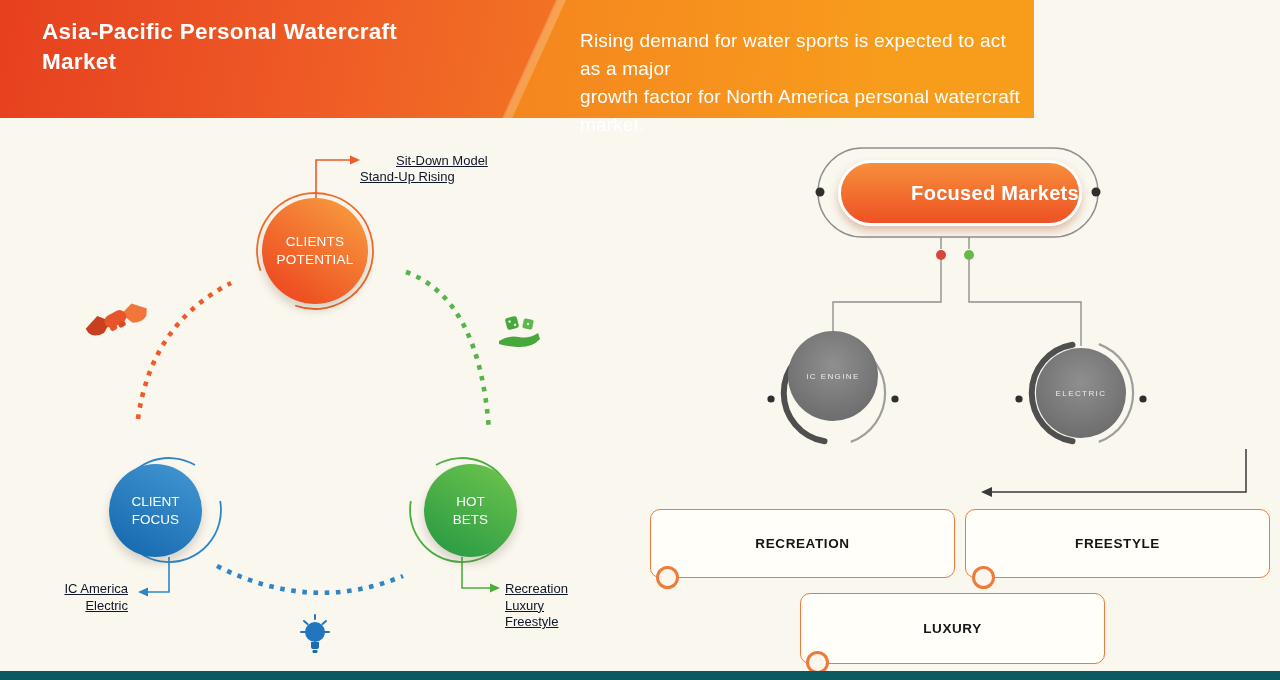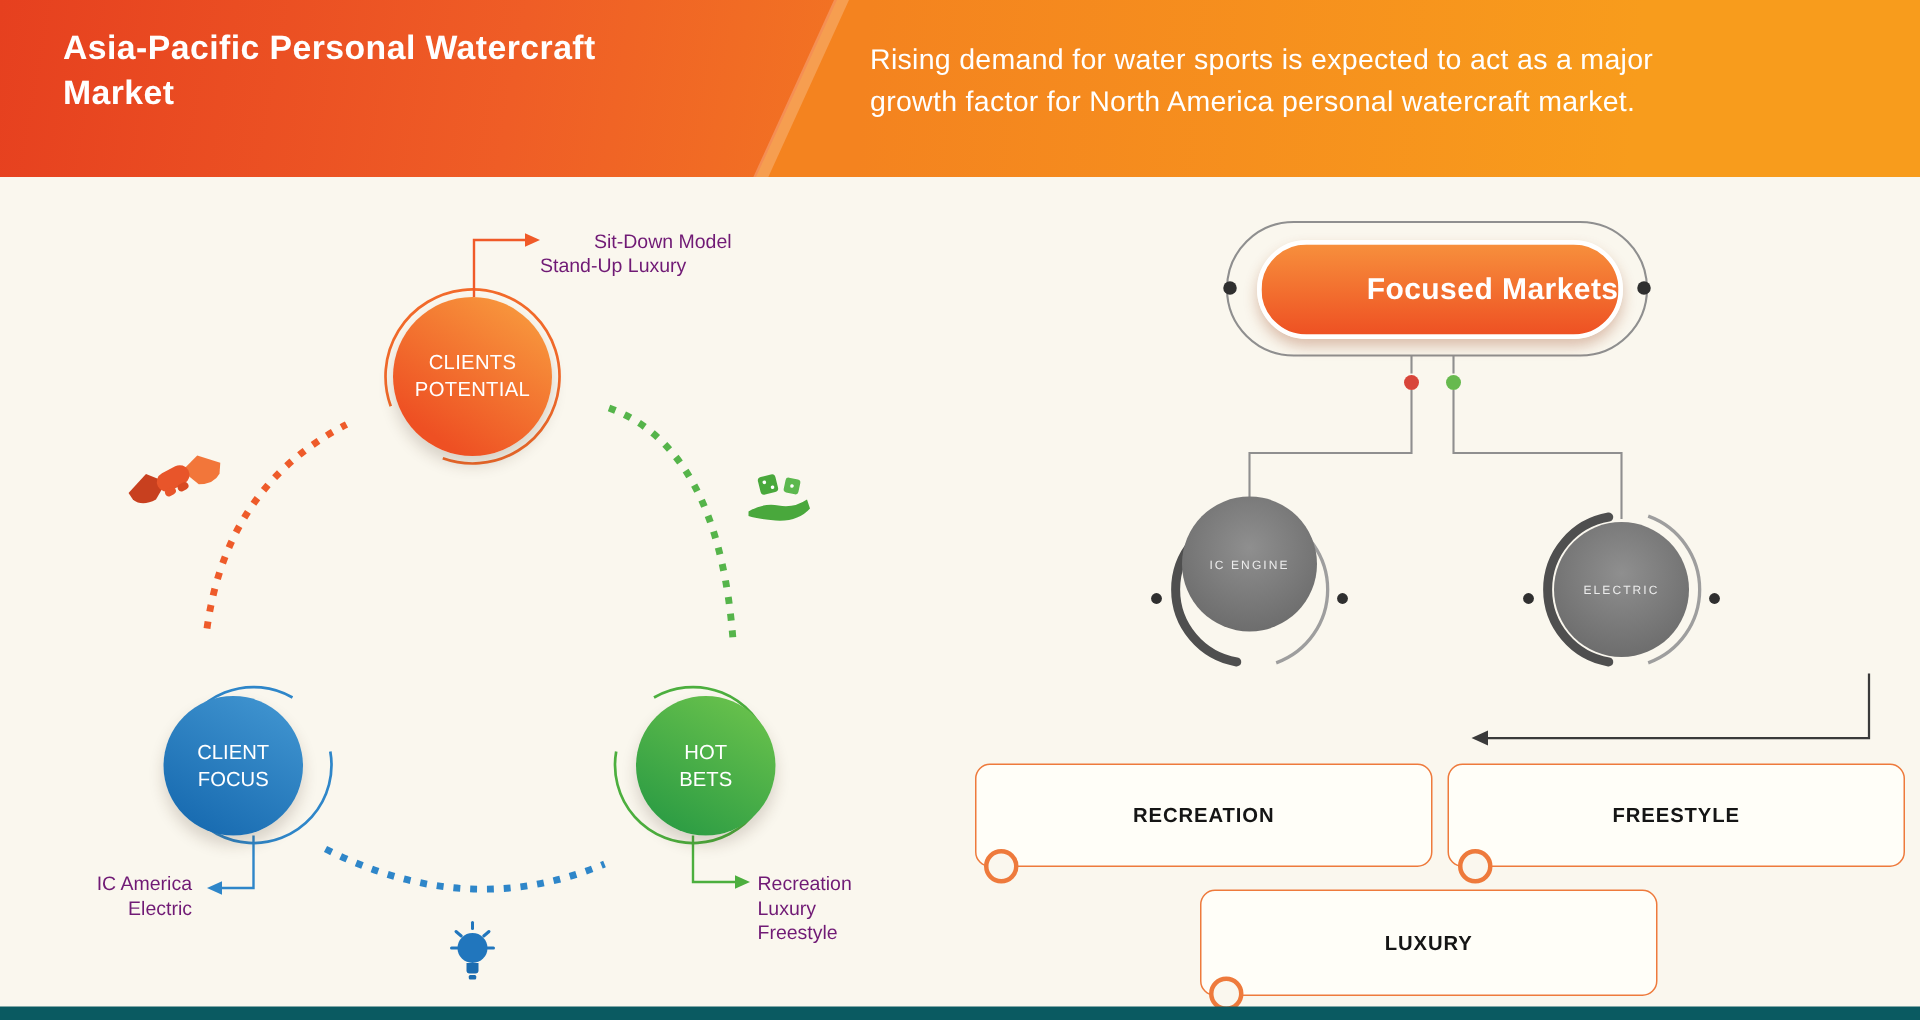--- a/index.html
+++ b/index.html
@@ -1,20 +1,20 @@
 <!DOCTYPE html>
 <html><head>
 <meta charset="utf-8">
 <style>
   html,body{margin:0;padding:0;background:#ffffff;}
   .stage{position:relative;width:1280px;height:680px;background:#faf7ee;overflow:hidden;
          font-family:"Liberation Sans",sans-serif;}
 
   
-  .header{position:absolute;left:0;top:0;width:1280px;height:118px;
+  .header{position:absolute;left:0;top:0;width:1034px;height:118px;
           background:linear-gradient(95deg,#f4831f 45%,#f89c1c 85%);}
   .header-left-shape{position:absolute;left:0;top:0;width:620px;height:118px;
           background:linear-gradient(100deg,#e6401f 0%,#ef5d26 55%,#f37a22 100%);
           clip-path:polygon(0 0,558px 0,504px 118px,0 118px);}
   .header-fold{position:absolute;left:556px;top:0;width:10px;height:118px;
           background:rgba(255,255,255,.22);transform:skewX(-24.5deg);transform-origin:top left;}
   .page-title{position:absolute;left:42px;top:17px;margin:0;color:#fff;font-size:22.5px;
           line-height:30px;font-weight:700;letter-spacing:.3px;white-space:pre-line;}
   .subtitle{position:absolute;left:576px;top:23px;margin:4px;color:#fff;font-size:19px;
           line-height:28px;font-weight:400;letter-spacing:.2px;white-space:pre-line;}
@@ -25,21 +25,21 @@
   
   .node{position:absolute;border-radius:50%;display:flex;align-items:center;justify-content:center;
         text-align:center;color:#fff;white-space:pre-line;box-shadow:0 6px 10px rgba(60,40,20,.18);}
   .node-clients{left:262px;top:198px;width:106px;height:106px;font-size:13.5px;line-height:18px;
         font-weight:500;letter-spacing:.2px;background:linear-gradient(215deg,#f89a3e 8%,#ee5023 82%);}
   .node-focus{left:109px;top:464px;width:93px;height:93px;font-size:13.5px;line-height:18px;
         font-weight:500;background:linear-gradient(210deg,#3f93cf 10%,#1a6db2 85%);}
   .node-hotbets{left:424px;top:464px;width:93px;height:93px;font-size:13.5px;line-height:18px;
         font-weight:500;background:linear-gradient(210deg,#68c14c 10%,#2f9e44 85%);}
 
-  .callout{position:absolute;color:#701a75;font-size:13px;line-height:16.5px;white-space:pre-line;}
+  .callout{position:absolute;color:#0f172a;font-size:13px;line-height:16.5px;white-space:pre-line;text-decoration:underline;}
   .co-top1{left:396px;top:153px;}
   .co-top2{left:360px;top:169px;}
   .co-left{left:36px;top:581px;width:92px;text-align:right;}
   .co-right{left:505px;top:581px;}
 
   .icon{position:absolute;}
   .icon-handshake{left:82px;top:298px;}
   .icon-dice{left:497px;top:314px;}
   .icon-bulb{left:300px;top:613px;}
 
@@ -158,21 +158,21 @@
   <div class="node node-focus">
     <span>CLIENT
 FOCUS</span>
   </div>
   <div class="node node-hotbets">
     <span>HOT
 BETS</span>
   </div>
 
   <div class="callout co-top1">Sit-Down Model</div>
-  <div class="callout co-top2">Stand-Up Luxury</div>
+  <div class="callout co-top2">Stand-Up Rising</div>
   <div class="callout co-left">IC America
 Electric</div>
   <div class="callout co-right">Recreation
 Luxury
 Freestyle</div>
 
   <svg class="icon icon-handshake" width="70" height="48" viewBox="0 0 70 48">
     <g transform="rotate(-12 35 24)">
       <path d="M3 24 L17 14 L29 22 L20 32 Q10 35 5 29 Z" fill="#c8401f"></path>
       <path d="M67 17 L53 9 L41 17 L50 28 Q60 30 65 24 Z" fill="#f2763a"></path>

